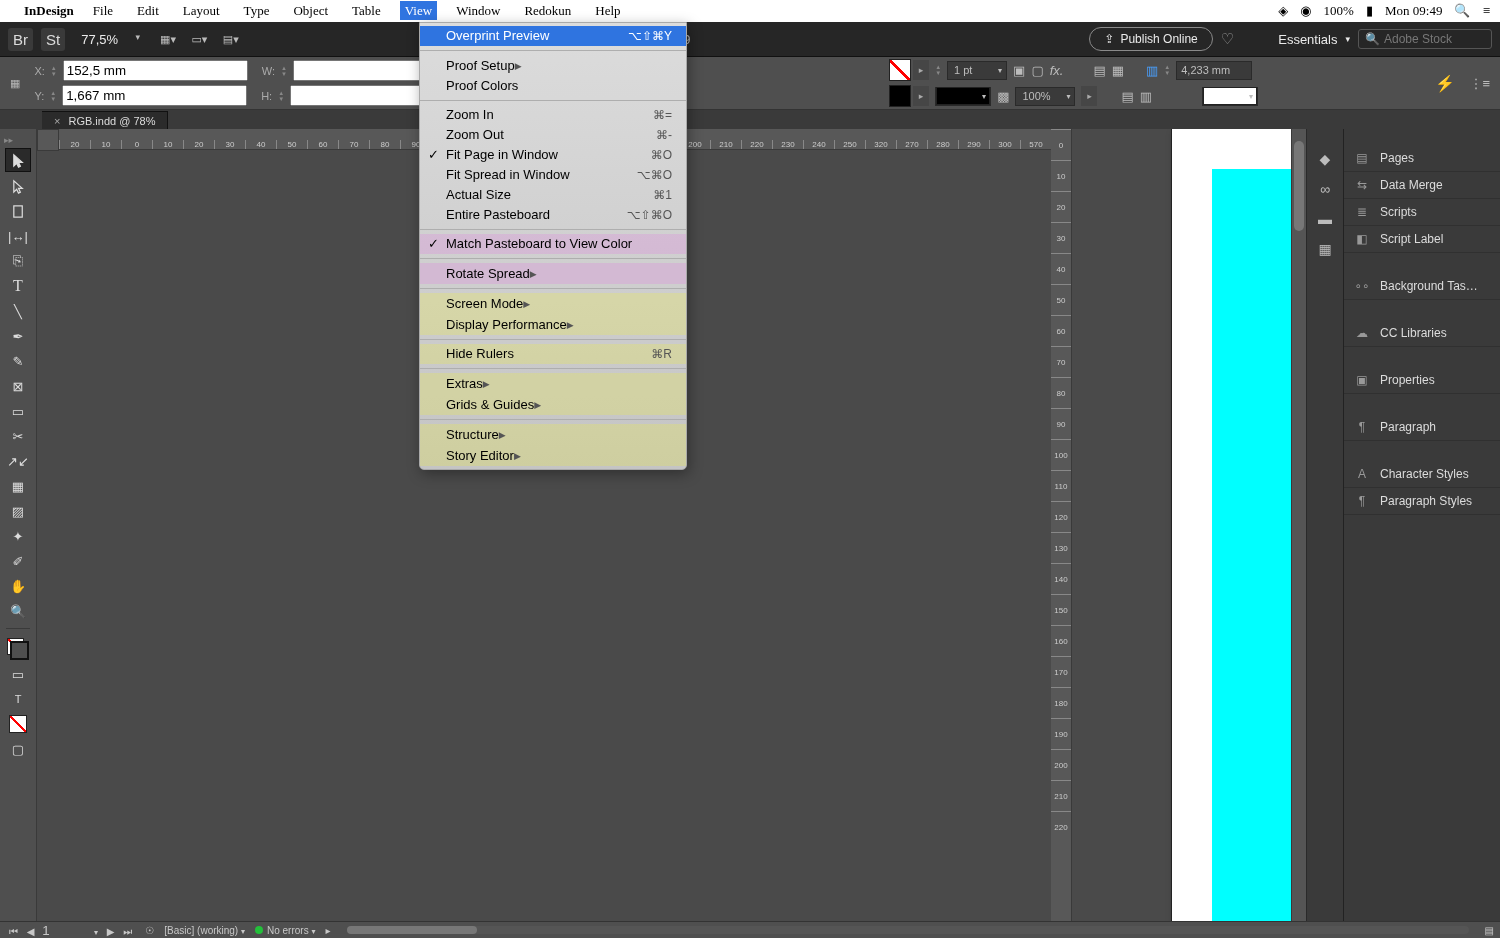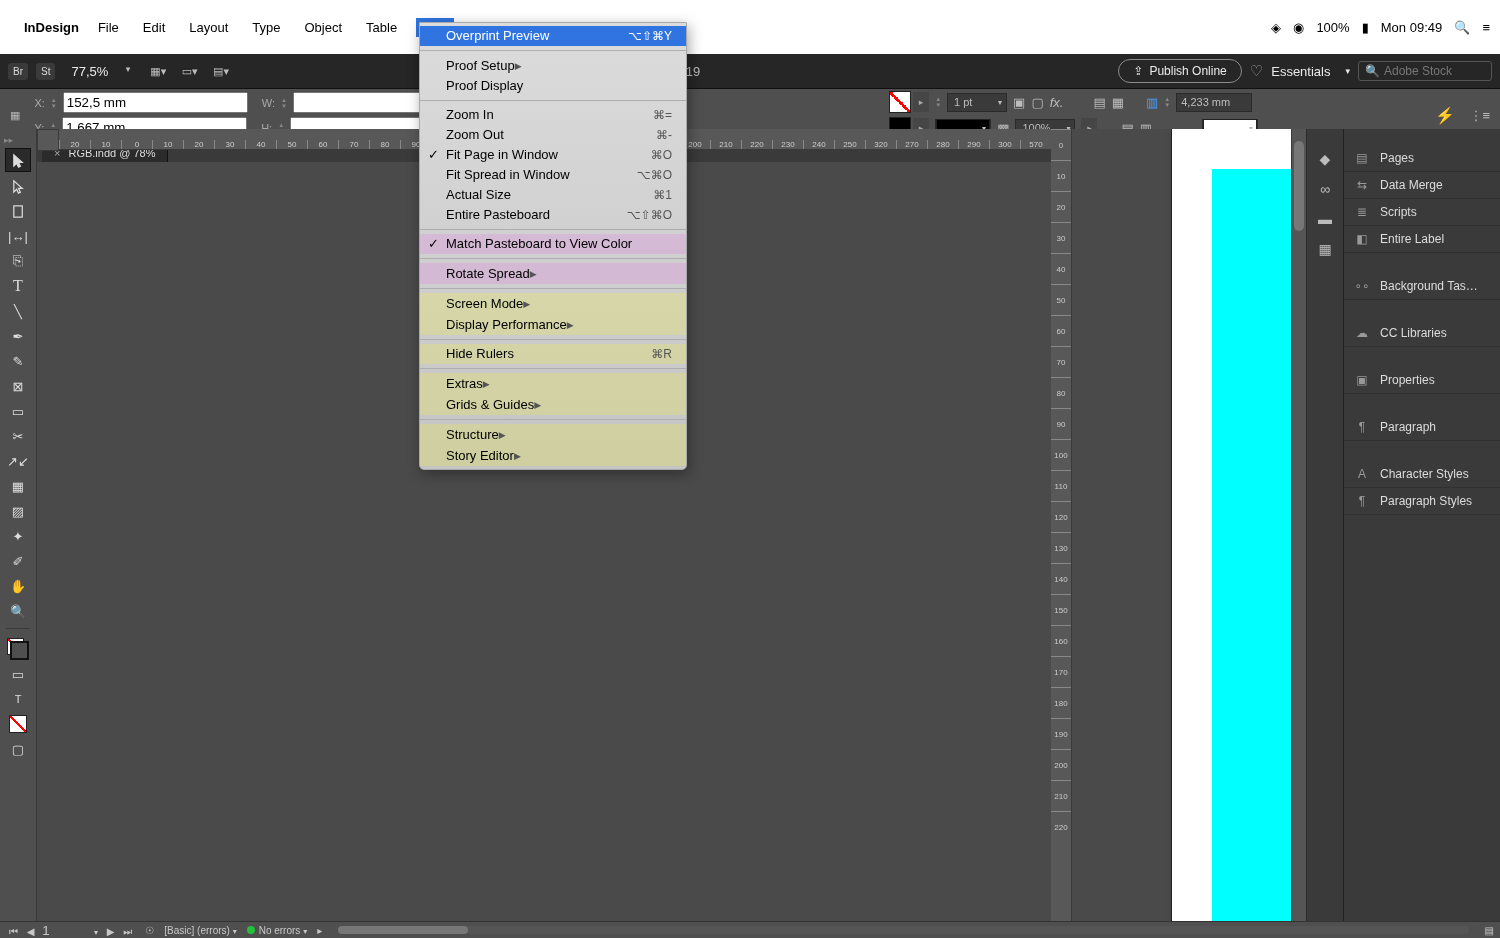--- a/index.html
+++ b/index.html
@@ -15,45 +15,46 @@
   }
 
   
   .mac-bar{
     height:22px;
     background:#fff;
     color:#000;
     display:flex;
     align-items:center;
     font-size:13px;
-    padding:16px 10px;
+    padding:0 10px;
+    font-family:Liberation Serif, serif;
   }
   .mac-bar .apple{font-size:15px;margin-right:14px;}
   .mac-bar .app-name{font-weight:700;margin-right:14px;}
   .mac-bar .menu-item{margin-right:14px;cursor:default;padding:2px 5px;}
   .mac-bar .menu-item.active{background:#2f74e0;color:#fff;border-radius:0;}
   .mac-bar .spacer{flex:1;}
   .mac-bar .status{display:flex;align-items:center;gap:12px;font-size:13px;}
 
   
   .app-top{
     height:34px;
     background:#262626;
     border-bottom:1px solid #111;
     display:flex;align-items:center;
     padding:0 8px;
     gap:8px;
   }
-  .chip{background:#3a3a3a;color:#dcdcdc;font-size:10px;padding:3px 5px;border-radius:3px;}
+  .chip{background:#3a3a3a;color:#dcdcdc;font-size:15px;padding:3px 5px;border-radius:3px;}
   .app-top .zoom-box{color:#eaeaea;padding:2px 28px 2px 8px;font-size:13px;position:relative;}
   .app-top .zoom-box::after{content:'▾';position:absolute;right:6px;color:#bbb;font-size:9px;}
   .app-top .mid-icons span{display:inline-block;width:20px;text-align:center;color:#bbb;margin:0 4px;font-size:11px;}
   .app-top .title{flex:1;text-align:center;color:#bbb;font-size:13px;}
   .app-top .publish{border:1px solid #8a8a8a;border-radius:14px;padding:4px 14px;font-size:12px;color:#eaeaea;display:flex;gap:6px;align-items:center;}
-  .app-top .workspace{display:flex;align-items:center;gap:15px;color:#eaeaea;font-size:13px;}
+  .app-top .workspace{display:flex;align-items:center;gap:8px;color:#eaeaea;font-size:13px;margin-left:36px;}
   .app-top .search{border:1px solid #555;border-radius:3px;padding:2px 6px;color:#666;font-size:12px;width:120px;display:flex;gap:4px;align-items:center;}
 
   
   .control-strip{
     height:52px;background:#4f4f4f;border-bottom:1px solid #333;
     display:flex;align-items:center;padding:0 10px;gap:14px;
     color:#b5b5b5;font-size:11px;
   }
   .cs-group{display:flex;flex-direction:column;gap:4px;}
   .cs-row{display:flex;align-items:center;gap:6px;}
@@ -442,21 +443,21 @@
       <div class="panel-item">
         <span class="pi-ico">⇆</span>
         <span>Data Merge</span>
       </div>
       <div class="panel-item">
         <span class="pi-ico">≣</span>
         <span>Scripts</span>
       </div>
       <div class="panel-item">
         <span class="pi-ico">◧</span>
-        <span>Entire Label</span>
+        <span>Script Label</span>
       </div>
       <div class="panel-sep"></div>
       <div class="panel-item">
         <span class="pi-ico">∘∘</span>
         <span>Background Tas…</span>
       </div>
       <div class="panel-sep"></div>
       <div class="panel-item">
         <span class="pi-ico">☁</span>
         <span>CC Libraries</span>
@@ -487,21 +488,21 @@
     <div class="dd-item hi">
       <span>Overprint Preview</span>
       <span class="short">⌥⇧⌘Y</span>
     </div>
     <div class="dd-sep"></div>
     <div class="dd-item">
       <span>Proof Setup</span>
       <span class="sub"></span>
     </div>
     <div class="dd-item">
-      <span>Proof Display</span>
+      <span>Proof Colors</span>
     </div>
     <div class="dd-sep"></div>
     <div class="dd-item">
       <span>Zoom In</span>
       <span class="short">⌘=</span>
     </div>
     <div class="dd-item">
       <span>Zoom Out</span>
       <span class="short">⌘-</span>
     </div>
@@ -569,20 +570,20 @@
 <div class="status-bar">
   <span class="pg-nav">
     <span>⏮</span>
     <span>◀</span>
     <input class="page-inp" value="1" style="">
     <span style="font-size:8px">▾</span>
     <span>▶</span>
     <span>⏭</span>
   </span>
   <span>☉</span>
-  <span><span>[Basic] (errors)</span> <span style="font-size:8px">▾</span></span>
+  <span><span>[Basic] (working)</span> <span style="font-size:8px">▾</span></span>
   <span><span class="dot-green"></span><span>No errors</span> <span style="font-size:8px">▾</span></span>
   <span>▸</span>
   <div class="hscroll">
       <div class="th"></div>
     </div>
   <span>▤</span>
 </div>
 
 </body></html>

